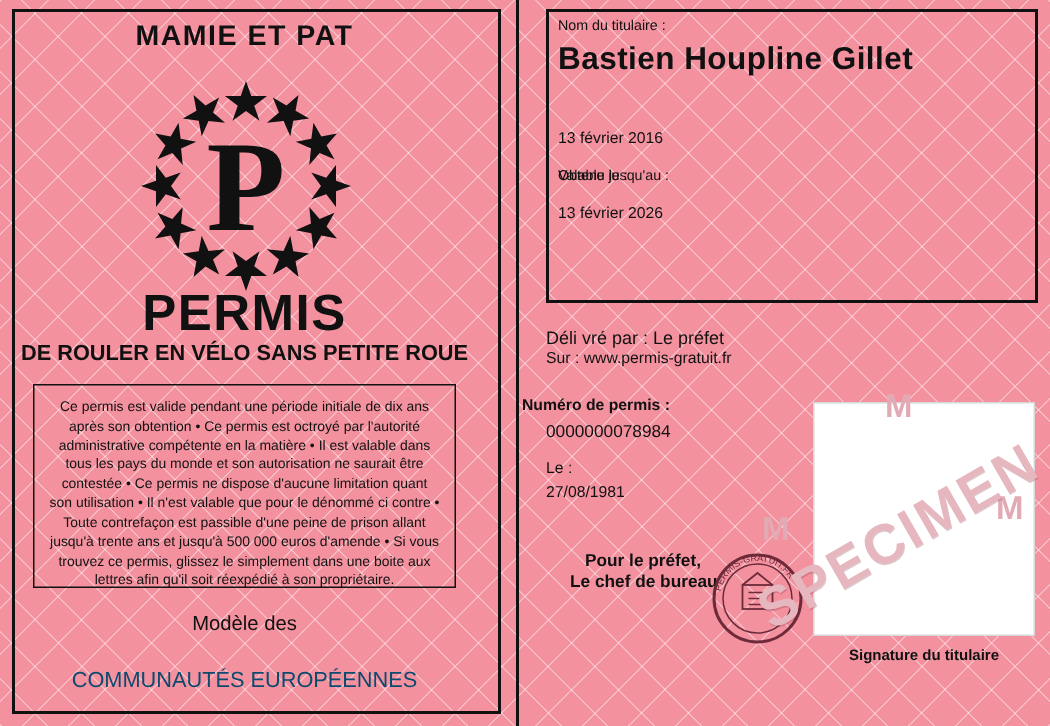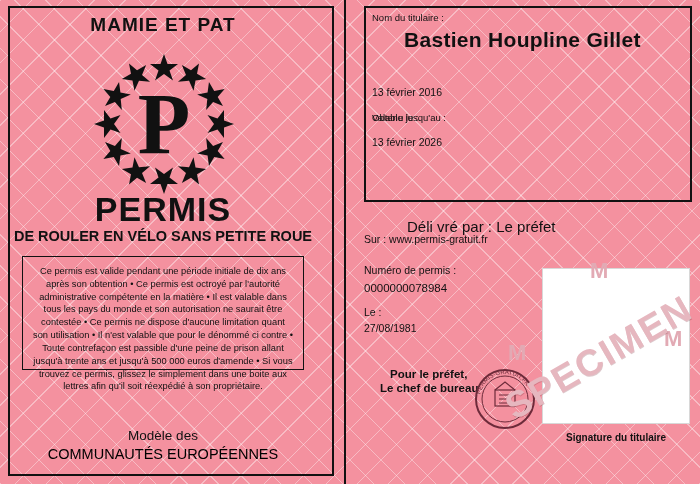--- a/index.html
+++ b/index.html
@@ -77,47 +77,47 @@
     left: 8px; top: 228px;
     width: 310px;
     text-align: center;
     font-size: 14.5px;
     font-weight: bold;
     color: #111;
   }
   #legal-box {
     position: absolute;
     left: 22px; top: 256px;
-    width: 282px; height: 114px;
+    width: 282px; height: 136px;
     border: 1.5px solid #111;
     box-sizing: border-box;
     padding: 8px 10px;
   }
   #legal-text {
     font-size: 9.3px;
     line-height: 1.38;
     text-align: center;
     color: #111;
     white-space: pre-line;
   }
   #modele-1 {
     position: absolute;
-    left: 8px; top: 428px;
+    left: 8px; top: 408px;
     width: 310px;
     text-align: center;
     font-size: 13.5px;
     color: #111;
   }
   #modele-2 {
     position: absolute;
     left: 8px; top: 446px;
     width: 310px;
     text-align: center;
     font-size: 14.5px;
-    color: #000000;
+    color: #0c4a6e;
   }
   
   #divider {
     position: absolute;
     left: 344px; top: 0;
     width: 2px; height: 484px;
     background: #111;
   }
   
   #holder-box {
@@ -134,43 +134,42 @@
   #lbl-nom {
     position: absolute; left: 372px; top: 12px;
   }
   #holder-name {
     position: absolute;
     left: 372px; top: 28px;
     font-size: 21px;
     font-weight: bold;
     color: #111;
     letter-spacing: 0.3px;
-    margin-left: 32px;
   }
   #lbl-obtenu { position: absolute; left: 372px; top: 64px; margin-top: 48px; }
   #val-obtenu {
     position: absolute; left: 372px; top: 86px;
     font-size: 10.5px; color: #111;
   }
   #lbl-valable { position: absolute; left: 372px; top: 112px; }
   #val-valable {
     position: absolute; left: 372px; top: 136px;
     font-size: 10.5px; color: #111;
   }
   #delivre {
     position: absolute; left: 364px; top: 218px;
-    font-size: 15px; color: #111; margin-left: 43px;
+    font-size: 12px; color: #111;
   }
   #sur {
     position: absolute; left: 364px; top: 233px;
     font-size: 10.5px; color: #111;
   }
   #lbl-numero {
-    position: absolute; left: 364px; top: 264px;
-    font-size: 10.5px; color: #111;
+    position: absolute; left: 348px; top: 264px;
+    font-size: 10.5px; color: #111; font-weight: bold;
   }
   #val-numero {
     position: absolute; left: 364px; top: 282px;
     font-size: 11.5px; color: #111;
   }
   #lbl-le {
     position: absolute; left: 364px; top: 306px;
     font-size: 10.5px; color: #111;
   }
   #val-le {

